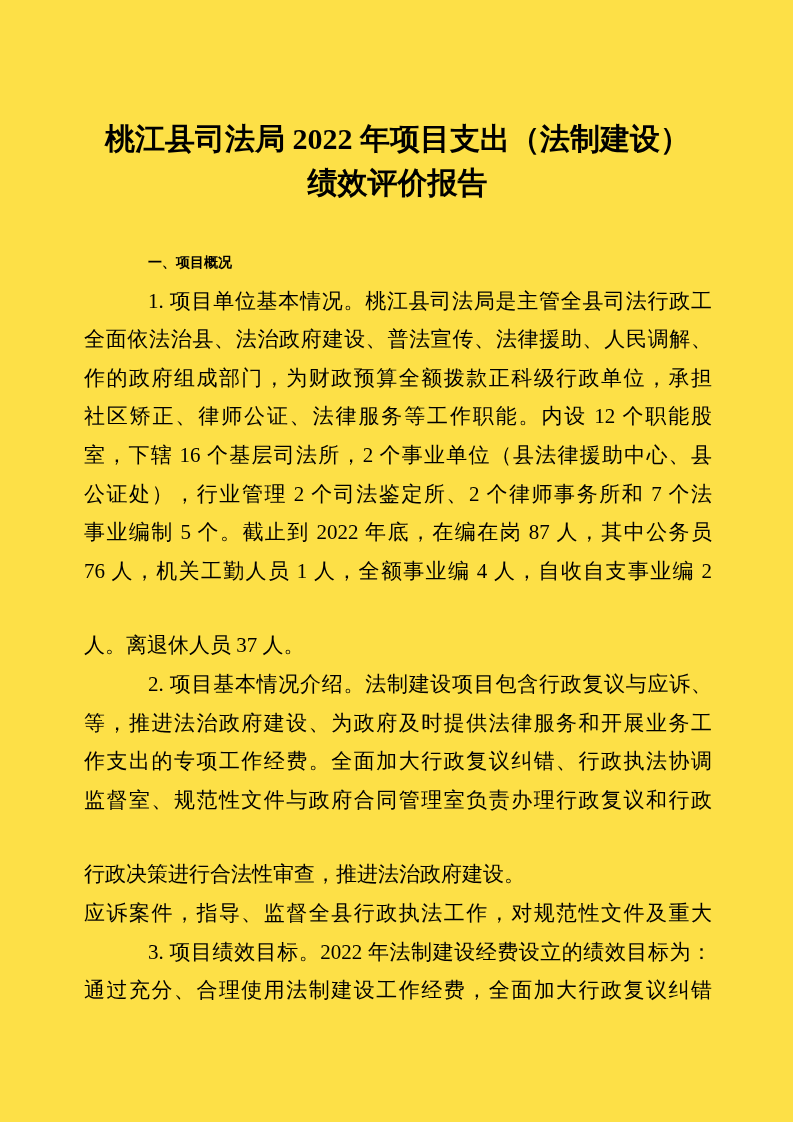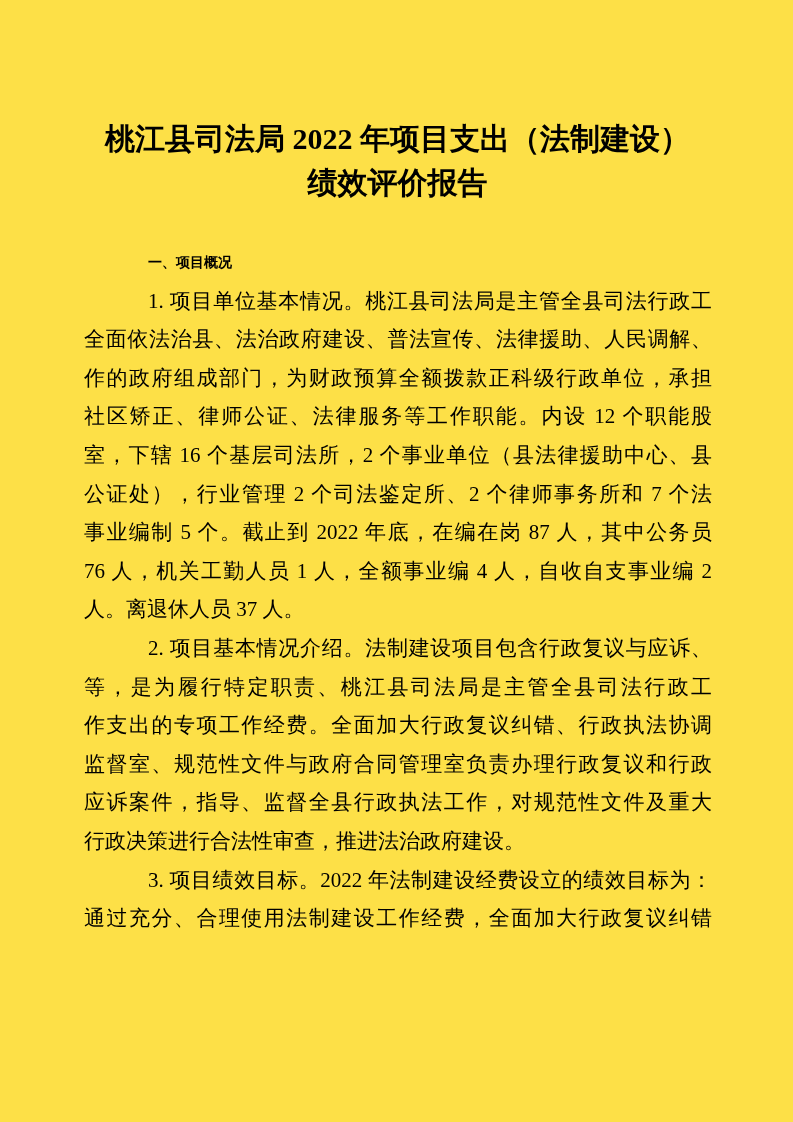--- a/index.html
+++ b/index.html
@@ -49,20 +49,21 @@
     text-align: justify;
     text-align-last: justify;
     overflow: hidden;
     height: 38.6px;
   }
   .para .line.first {
     text-indent: 64px;
   }
   .para .line.no-stretch {
     text-align-last: left;
+    margin-top: 36px;
   }
 </style>
 </head>
 <body>
 
 <div class="page">
   <div class="doc-title">
     <div>桃江县司法局 2022 年项目支出（法制建设）</div>
     <div>绩效评价报告</div>
   </div>
@@ -74,24 +75,24 @@
         <div class="line">作的政府组成部门，为财政预算全额拨款正科级行政单位，承担</div>
         <div class="line">社区矫正、律师公证、法律服务等工作职能。内设 12 个职能股</div>
         <div class="line">室，下辖 16 个基层司法所，2 个事业单位（县法律援助中心、县</div>
         <div class="line">公证处），行业管理 2 个司法鉴定所、2 个律师事务所和 7 个法</div>
         <div class="line">事业编制 5 个。截止到 2022 年底，在编在岗 87 人，其中公务员</div>
         <div class="line">76 人，机关工勤人员 1 人，全额事业编 4 人，自收自支事业编 2</div>
         <div class="line no-stretch">人。离退休人员 37 人。</div>
       </div>
       <div class="para">
         <div class="line first">2. 项目基本情况介绍。法制建设项目包含行政复议与应诉、</div>
-        <div class="line">等，是为履行特定职责、桃江县司法局是主管全县司法行政工</div>
+        <div class="line">等，推进法治政府建设、为政府及时提供法律服务和开展业务工</div>
         <div class="line">作支出的专项工作经费。全面加大行政复议纠错、行政执法协调</div>
         <div class="line">监督室、规范性文件与政府合同管理室负责办理行政复议和行政</div>
+        <div class="line no-stretch">行政决策进行合法性审查，推进法治政府建设。</div>
         <div class="line">应诉案件，指导、监督全县行政执法工作，对规范性文件及重大</div>
-        <div class="line no-stretch">行政决策进行合法性审查，推进法治政府建设。</div>
       </div>
       <div class="para">
         <div class="line first">3. 项目绩效目标。2022 年法制建设经费设立的绩效目标为：</div>
         <div class="line">通过充分、合理使用法制建设工作经费，全面加大行政复议纠错</div>
       </div>
     </div>
 </div>
 
 </body></html>

